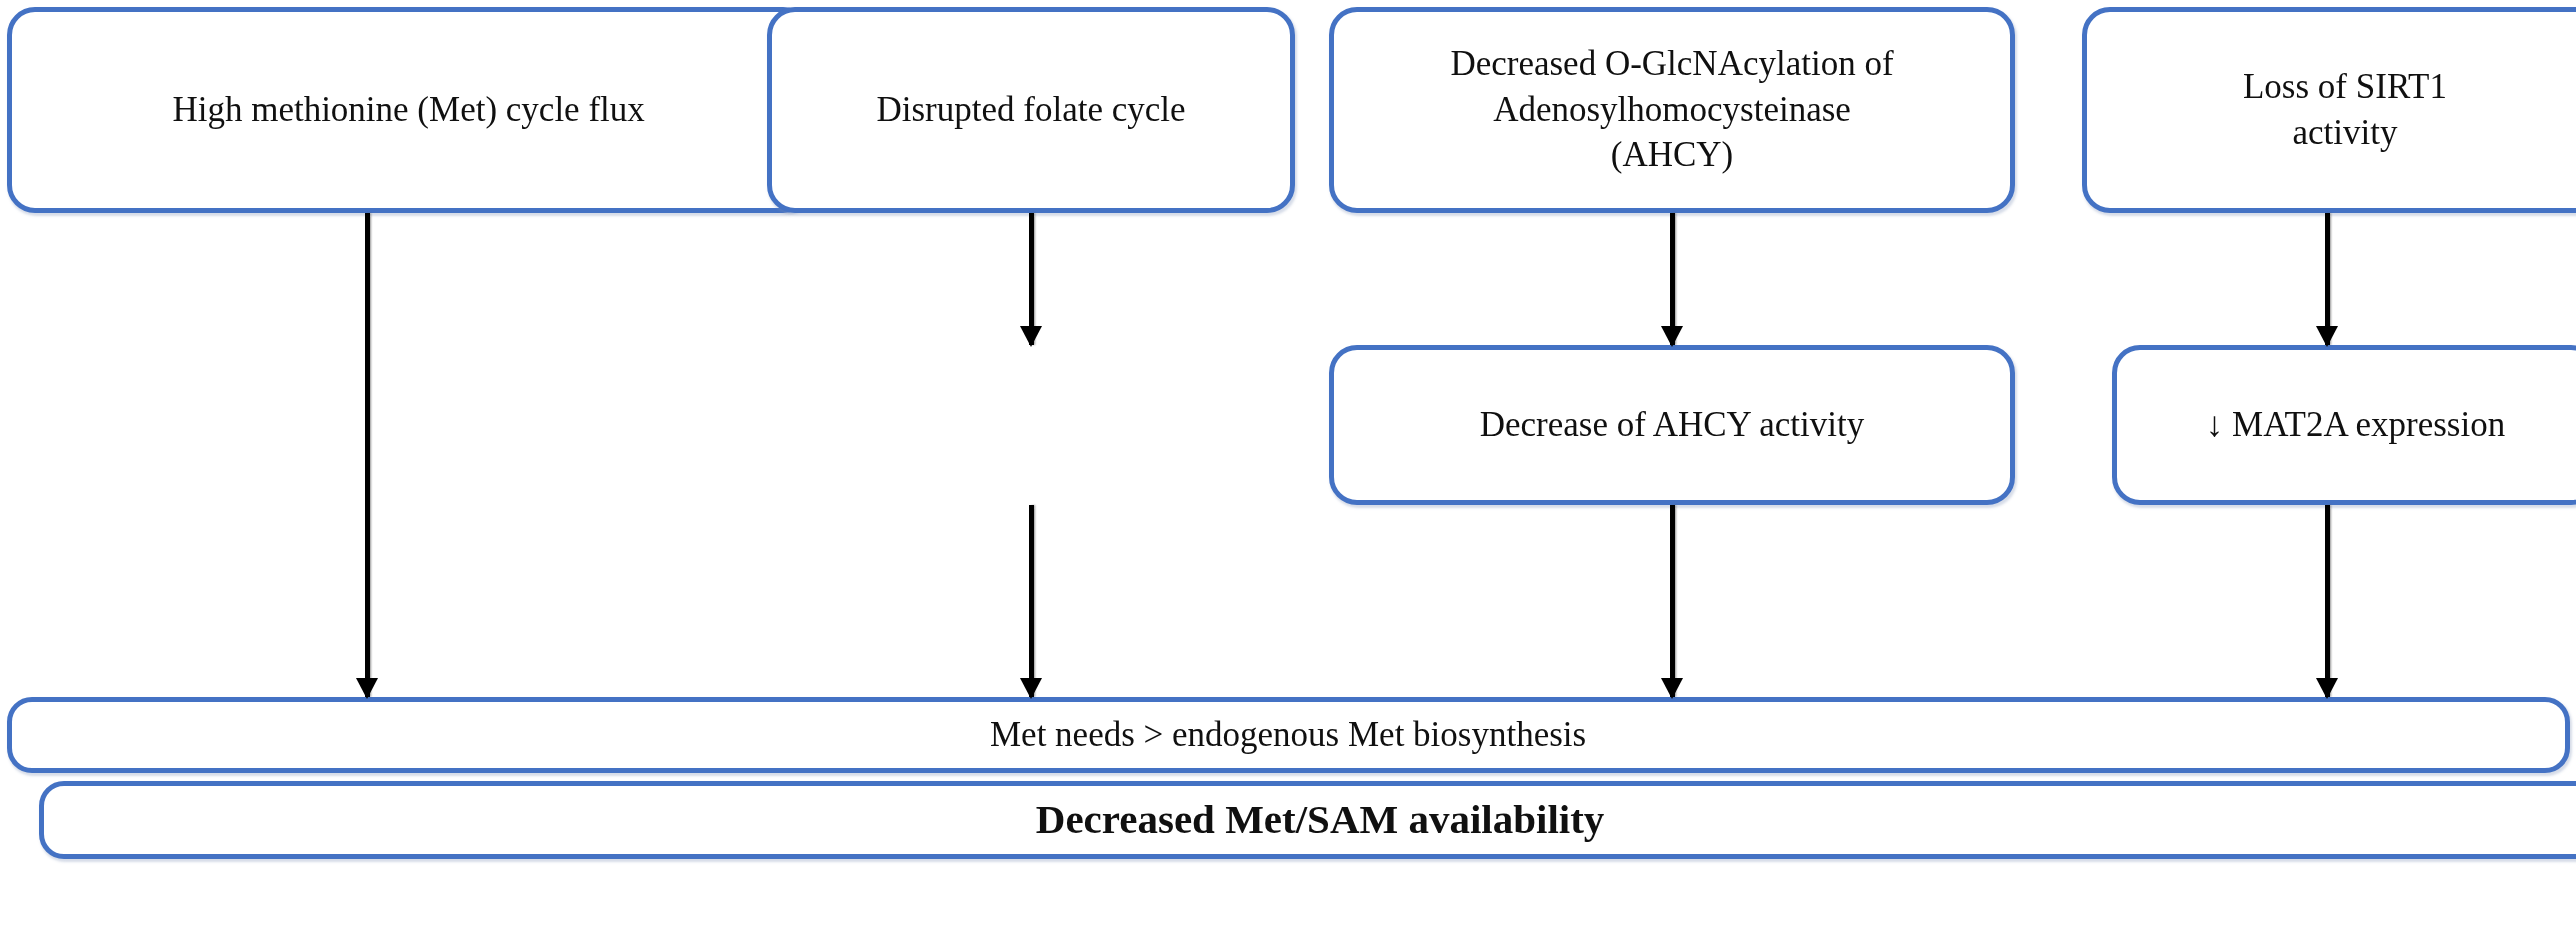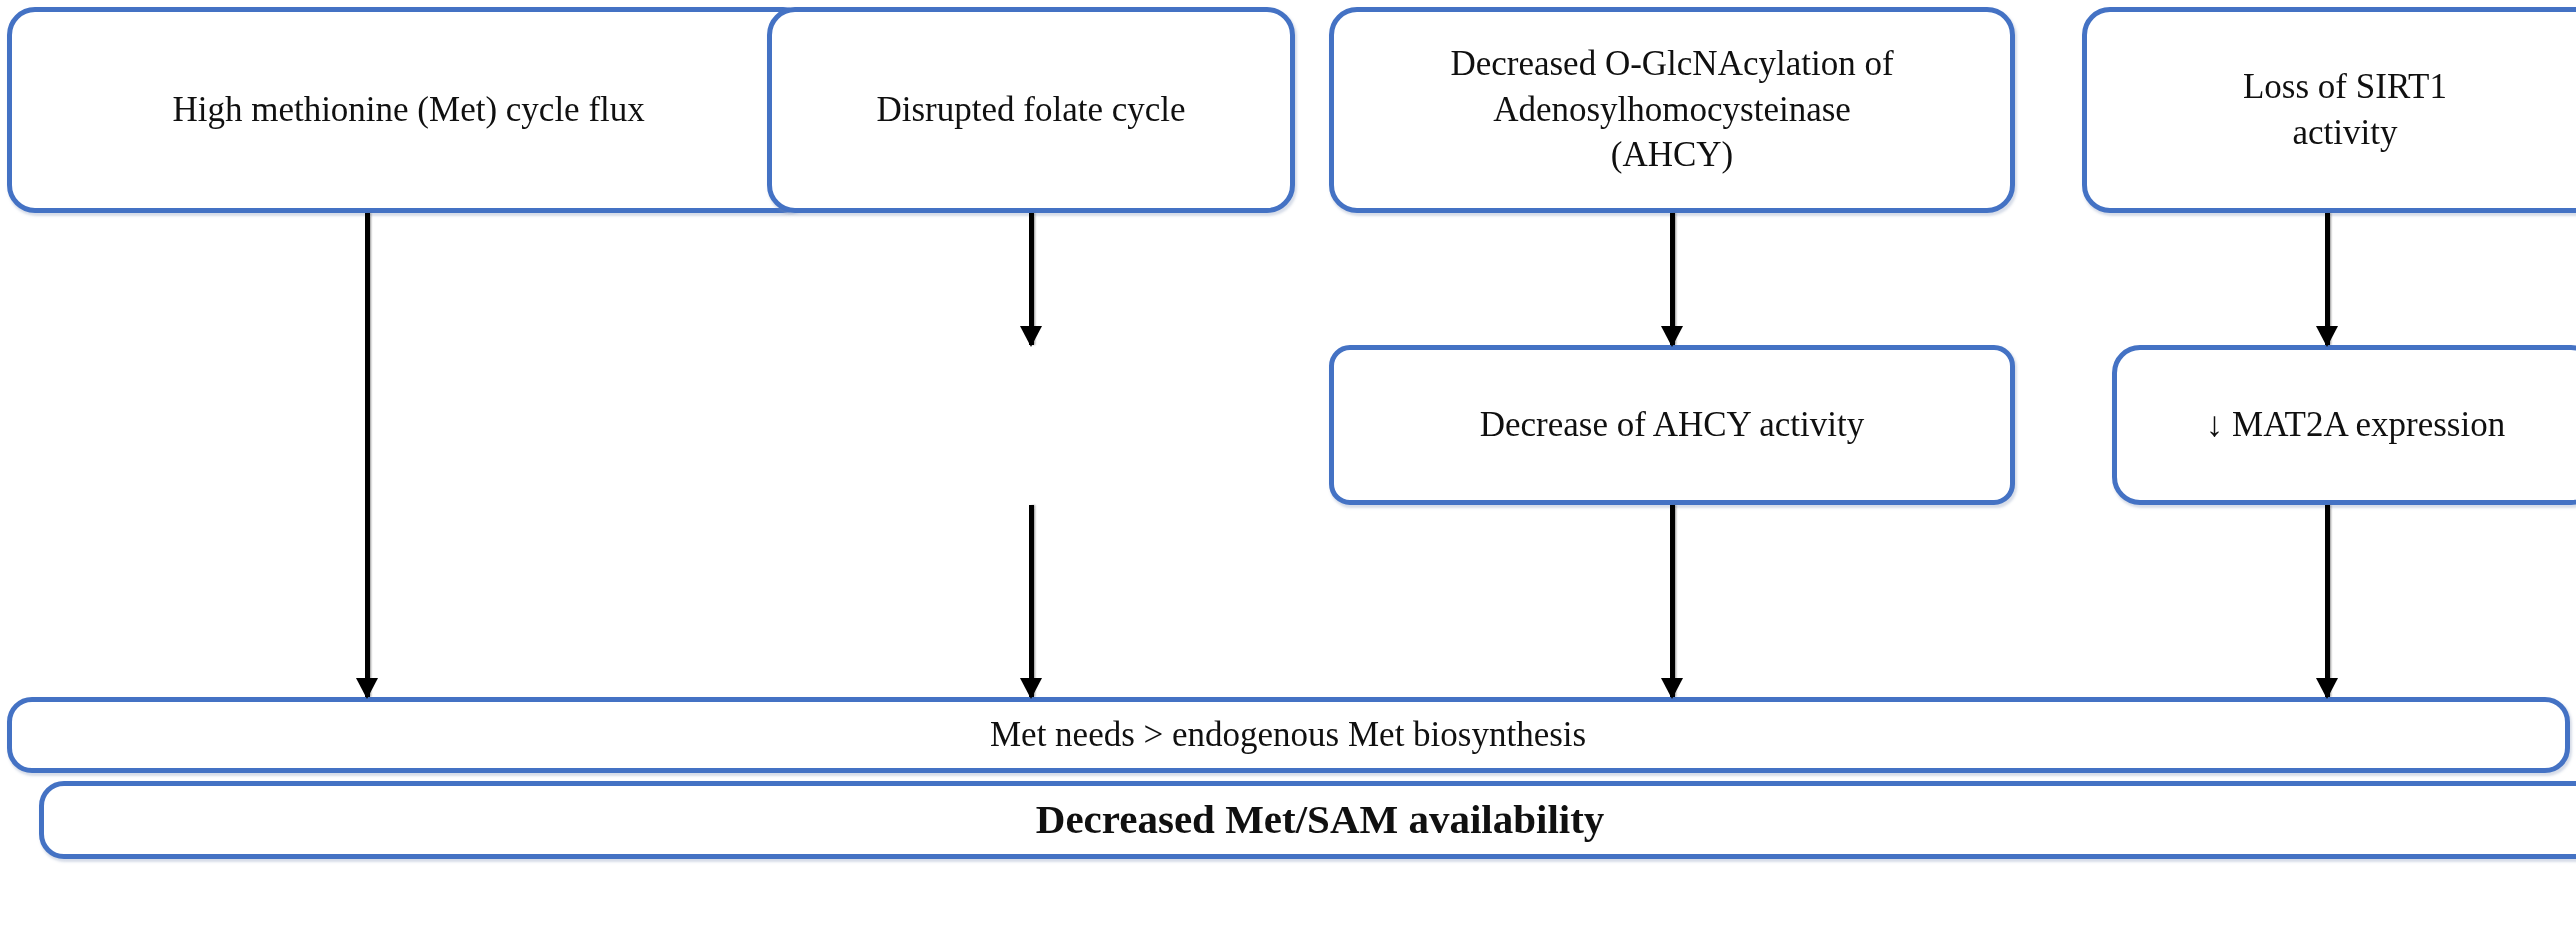--- a/index.html
+++ b/index.html
@@ -88,21 +88,21 @@
   <div class="node" style="left:767px; top:6.6px; width:528px; height:206px;">
     <span class="txt">Disrupted folate cycle</span>
   </div>
 
   <div class="node" style="left:2082px; top:6.6px; width:526px; height:206px;">
     <span class="txt">Loss of SIRT1
 activity</span>
   </div>
 
 
-  <div class="node" style="left:1329px; top:345px; width:686px; height:160px;border-radius:21px;">
+  <div class="node" style="left:1329px; top:345px; width:686px; height:160px;">
     <span class="txt">Decrease of AHCY activity</span>
   </div>
 
   <div class="node" style="left:2082px; top:345px; width:487px; height:160px;margin-left:30px;">
     <span class="txt">↓ MAT2A expression</span>
   </div>
 
   <div class="node wide" style="left:6.6px; top:697px; width:2563px; height:76px;">
     <span class="txt">Met needs &gt; endogenous Met biosynthesis</span>
   </div>

